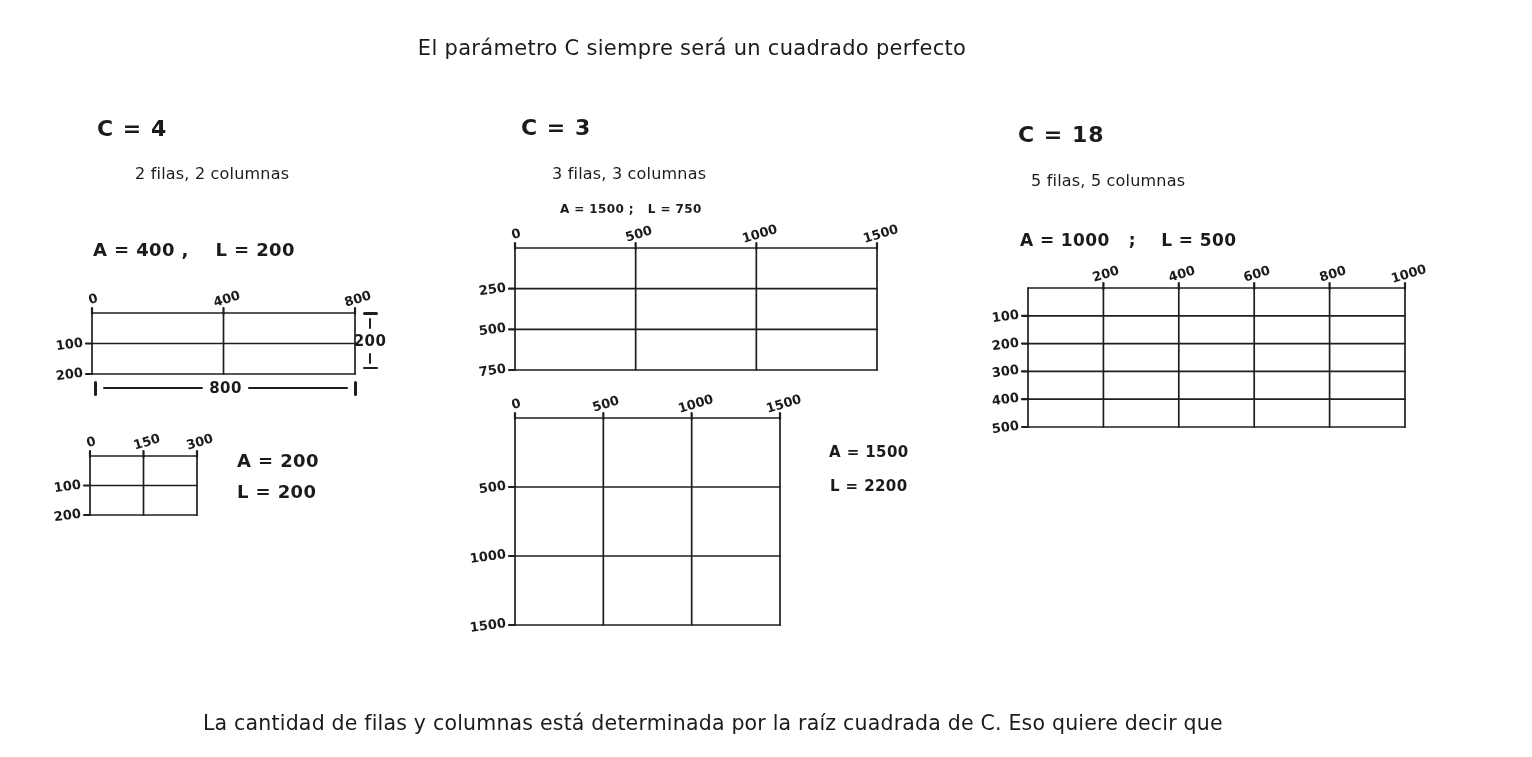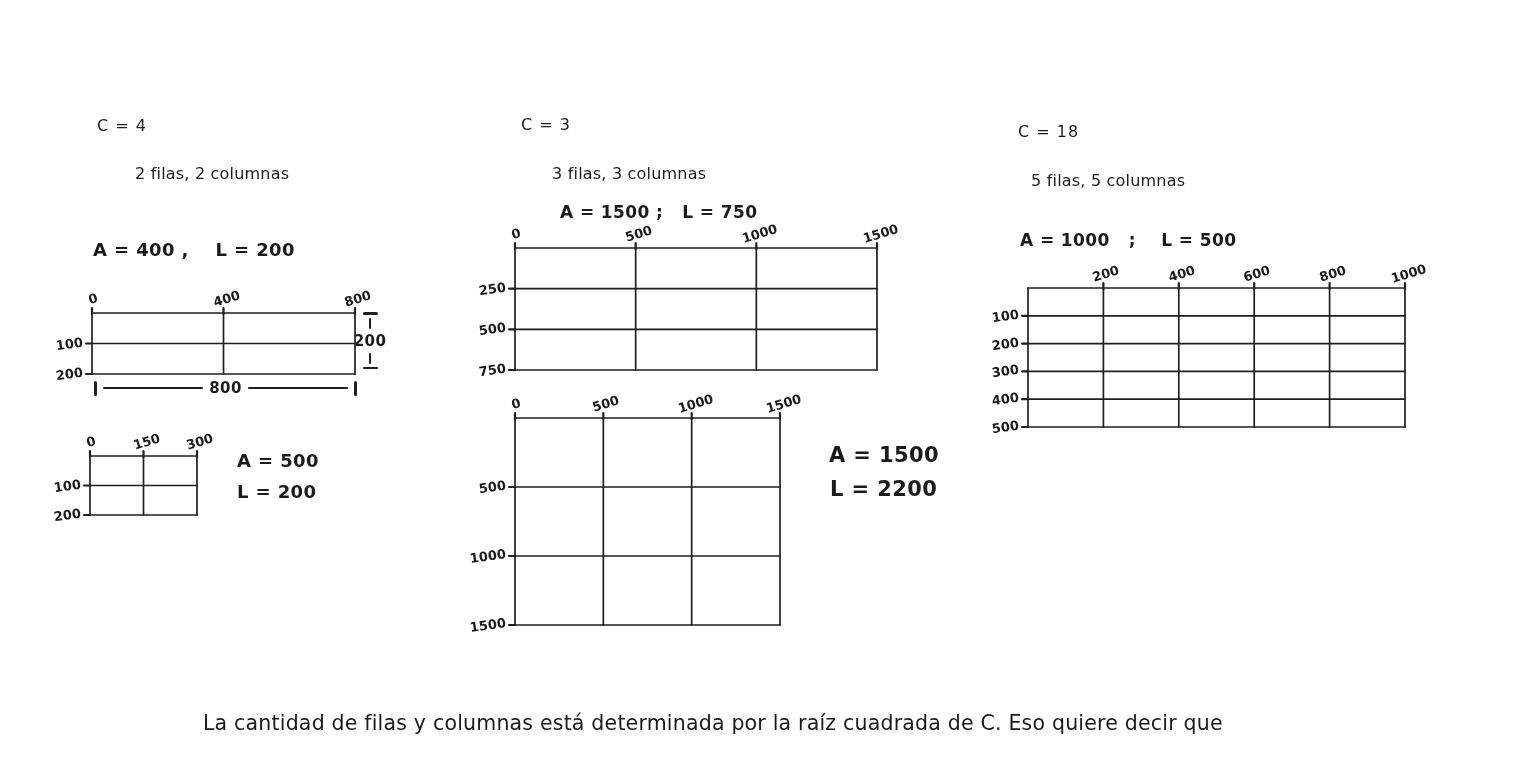--- a/index.html
+++ b/index.html
@@ -9,24 +9,24 @@
     background:#ffffff;
     font-family:"DejaVu Sans","Liberation Sans",sans-serif;
     color:#1b1b1b;
     overflow:hidden;
   }
   .abs{position:absolute;white-space:pre;}
   .title{
     position:absolute;top:36px;left:0;width:1384px;
     text-align:center;font-size:21px;letter-spacing:.3px;font-weight:500;
   }
-  .heading{font-size:16px;font-weight:400;letter-spacing:1px;}
+  .heading{font-size:22px;font-weight:700;letter-spacing:1px;}
   .subheading{font-size:16px;font-weight:400;letter-spacing:.2px;}
   .params{font-size:18px;font-weight:700;letter-spacing:.4px;}
-  .sidelabel{font-size:21px;font-weight:700;letter-spacing:.4px;}
+  .sidelabel{font-size:15px;font-weight:700;letter-spacing:.4px;}
   .footer{
     position:absolute;left:203px;top:646px;
     font-size:20.5px;line-height:31px;letter-spacing:.2px;font-weight:500;white-space:pre;
   }
   .grid-block{position:absolute;}
   .grid-block svg{position:absolute;left:0;top:0;overflow:visible;}
   .xtick{
     position:absolute;top:-7px;
     transform:translate(-40%,-100%) rotate(-17deg);
     font-size:13px;font-weight:700;white-space:nowrap;
@@ -42,20 +42,21 @@
   .dim-label{font-size:15px;font-weight:700;letter-spacing:.4px;}
   .dim-v{position:absolute;display:flex;flex-direction:column;align-items:center;gap:3px;width:22px;}
   .dim-v .vbar{width:15px;height:2.6px;background:#1f1f1d;border-radius:2px;}
   .dim-v .vstem{width:2.6px;height:11px;background:#1f1f1d;border-radius:2px;}
 </style>
 </head>
 <body>
 
 <div class="canvas">
 
+  <div class="title">El parámetro C siempre será un cuadrado perfecto</div>
 
   <div class="abs heading" style="left:97px;top:116px">C = 4</div>
   <div class="abs subheading" style="left:135px;top:164px">2 filas, 2 columnas</div>
   <div class="abs params" style="left:93px;top:239px">A = 400 ,    L = 200</div>
 
   <div class="grid-block" style="left:92px;top:313px;width:263px;height:61px">
       <span class="xtick" style="left: 0px;">0</span>
       <span class="xtick" style="left: 131.5px;">400</span>
       <span class="xtick" style="left: 263px;">800</span>
       <span class="ytick" style="top: 30.5px;">100</span>
@@ -104,26 +105,26 @@
         <line x1="0" y1="0" x2="0" y2="59" stroke="#1f1f1d" stroke-width="1.7" stroke-linecap="round"></line>
         <line x1="53.5" y1="0" x2="53.5" y2="59" stroke="#1f1f1d" stroke-width="1.7" stroke-linecap="round"></line>
         <line x1="107" y1="0" x2="107" y2="59" stroke="#1f1f1d" stroke-width="1.7" stroke-linecap="round"></line>
         <line x1="0" y1="-5" x2="0" y2="1" stroke="#1f1f1d" stroke-width="2.2" stroke-linecap="round"></line>
         <line x1="53.5" y1="-5" x2="53.5" y2="1" stroke="#1f1f1d" stroke-width="2.2" stroke-linecap="round"></line>
         <line x1="107" y1="-5" x2="107" y2="1" stroke="#1f1f1d" stroke-width="2.2" stroke-linecap="round"></line>
         <line x1="-6" y1="29.5" x2="0" y2="29.5" stroke="#1f1f1d" stroke-width="2.2" stroke-linecap="round"></line>
         <line x1="-6" y1="59" x2="0" y2="59" stroke="#1f1f1d" stroke-width="2.2" stroke-linecap="round"></line>
       </svg>
     </div>
-  <div class="abs sidelabel" style="left:237px;top:450px;font-size:18px">A = 500</div>
+  <div class="abs sidelabel" style="left:237px;top:450px;font-size:18px">A = 200</div>
   <div class="abs sidelabel" style="left:237px;top:481px;font-size:18px">L = 200</div>
 
   <div class="abs heading" style="left:521px;top:115px">C = 3</div>
   <div class="abs subheading" style="left:552px;top:164px">3 filas, 3 columnas</div>
-  <div class="abs params" style="left:560px;top:202px;font-size:17px">A = 1500 ;   L = 750</div>
+  <div class="abs params" style="left:560px;top:202px;font-size:12px">A = 1500 ;   L = 750</div>
 
   <div class="grid-block" style="left:515px;top:248px;width:362px;height:122px">
       <span class="xtick" style="left: 0px;">0</span>
       <span class="xtick" style="left: 120.655px;">500</span>
       <span class="xtick" style="left: 241.345px;">1000</span>
       <span class="xtick" style="left: 362px;">1500</span>
       <span class="ytick" style="top: 40.6626px;">250</span>
       <span class="ytick" style="top: 81.3374px;">500</span>
       <span class="ytick" style="top: 122px;">750</span>
       <svg width="362" height="122">

